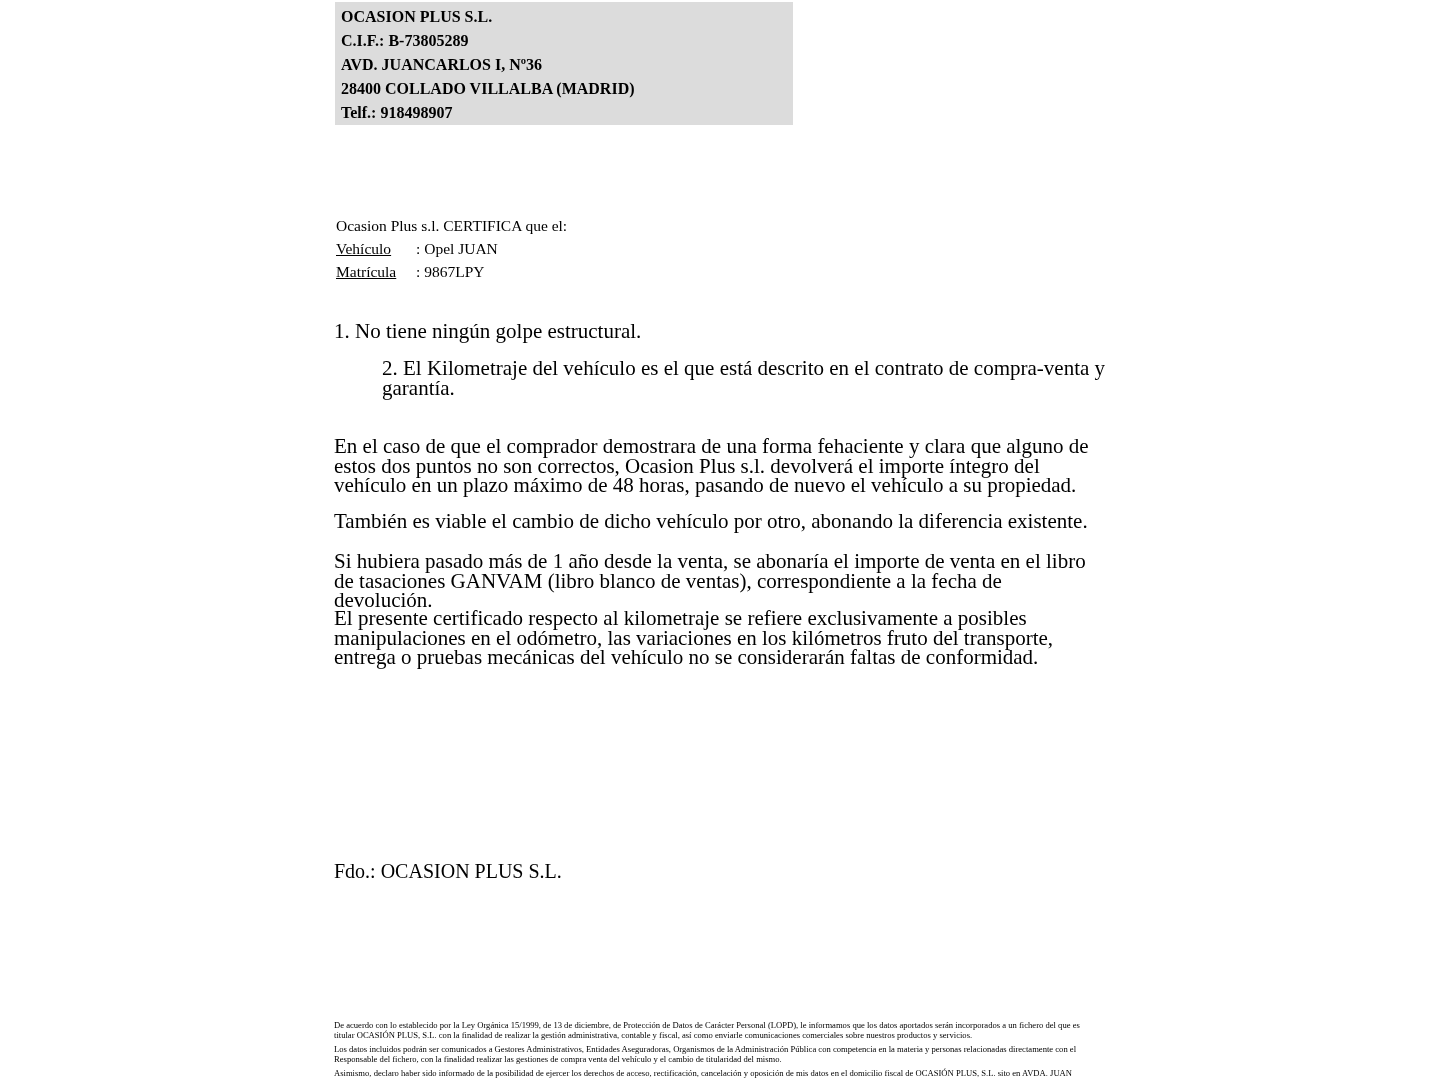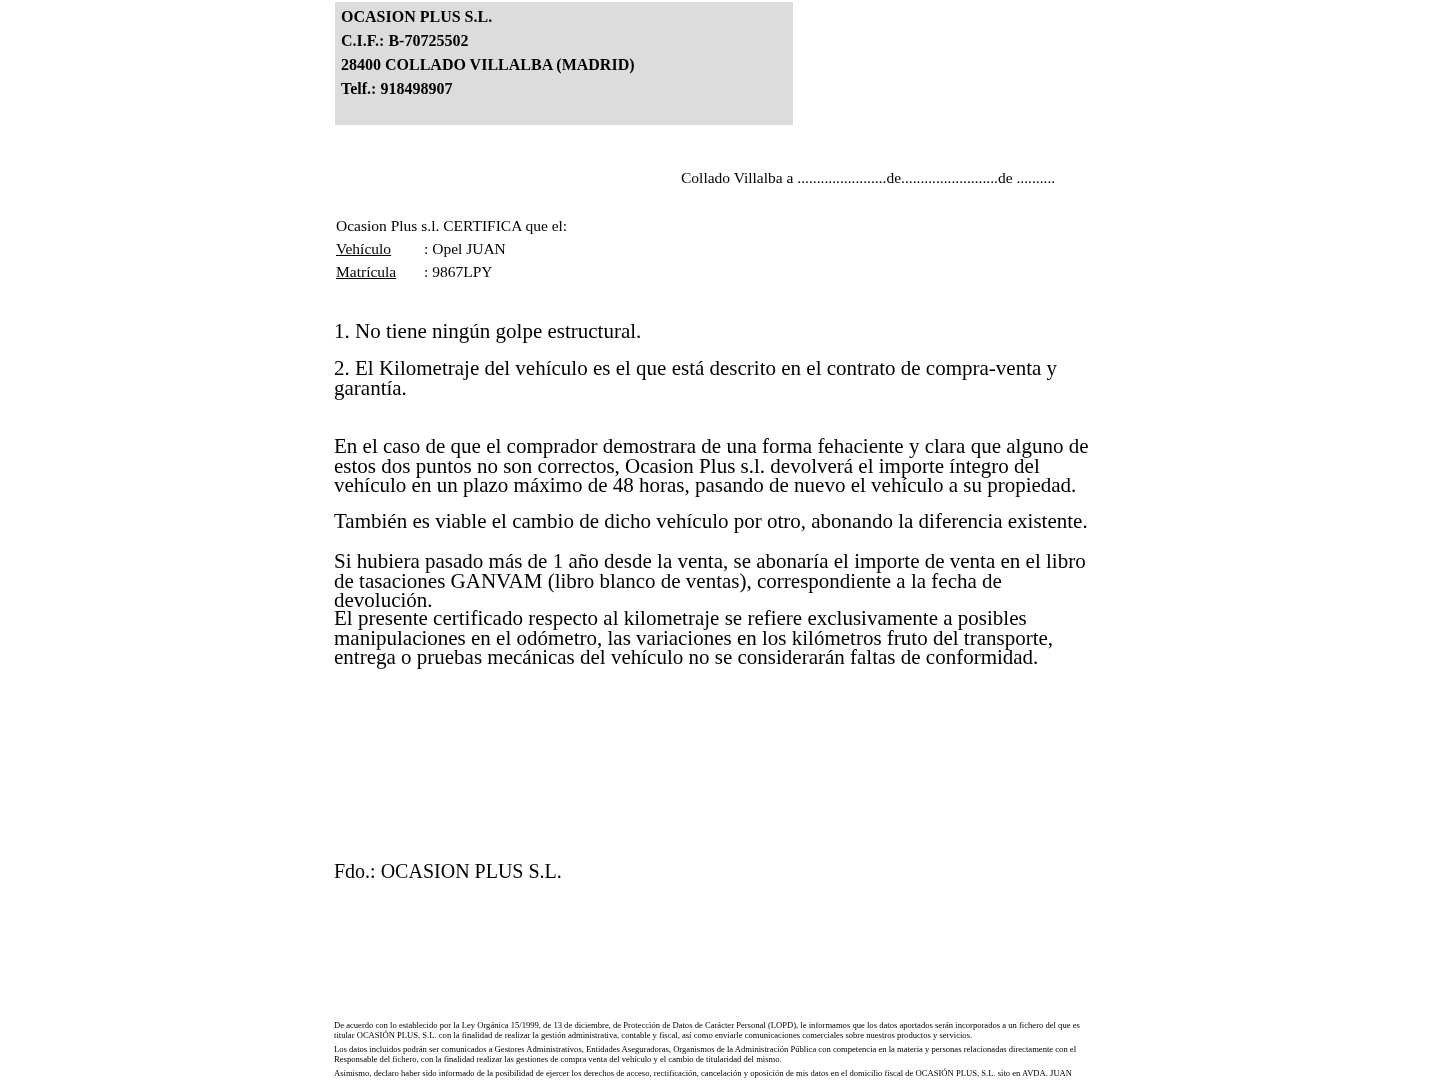--- a/index.html
+++ b/index.html
@@ -36,36 +36,36 @@
     white-space: nowrap;
   }
 
   .certifica {
     position: absolute;
     left: 336px;
     top: 214px;
     font-size: 15.5px;
     line-height: 23px;
   }
-  .cert-row { display: flex; gap: 8px; }
+  .cert-row { display: flex; }
   .cert-label {
     display: inline-block;
     width: 80px;
   }
   .cert-label span { text-decoration: underline; }
 
   .body-text {
     position: absolute;
     left: 334px;
     width: 760px;
     font-size: 21px;
     line-height: 19.5px;
   }
   .point-1 { top: 322px; }
-  .point-2 { top: 359px; }
+  .point-2 { top: 359px; margin-left: 48px; }
   .para-1 { top: 437px; }
   .para-2 { top: 512px; }
   .para-3 { top: 552px; }
   .para-4 { top: 609px; }
 
   .signature {
     position: absolute;
     left: 334px;
     top: 860px;
     font-size: 20px;
@@ -81,26 +81,26 @@
   }
   .legal div { margin: 4px; }
 </style>
 </head>
 <body>
 
 <div class="page">
 
   <div class="company-box" style="background: rgb(220, 220, 220);">
     <div>OCASION PLUS S.L.</div>
-    <div>C.I.F.: B-70725502</div>
+    <div>C.I.F.: B-73805289</div>
+    <div>AVD. JUANCARLOS I, Nº36</div>
     <div>28400 COLLADO VILLALBA (MADRID)</div>
     <div>Telf.: 918498907</div>
   </div>
 
-  <div class="date-line">Collado Villalba a .......................de.........................de ..........</div>
 
   <div class="certifica">
     <div>Ocasion Plus s.l. CERTIFICA que el:</div>
     <div class="cert-row">
       <span class="cert-label"><span>Vehículo</span></span>
       <span>: Opel JUAN</span>
     </div>
     <div class="cert-row">
       <span class="cert-label"><span>Matrícula</span></span>
       <span>: 9867LPY</span>

